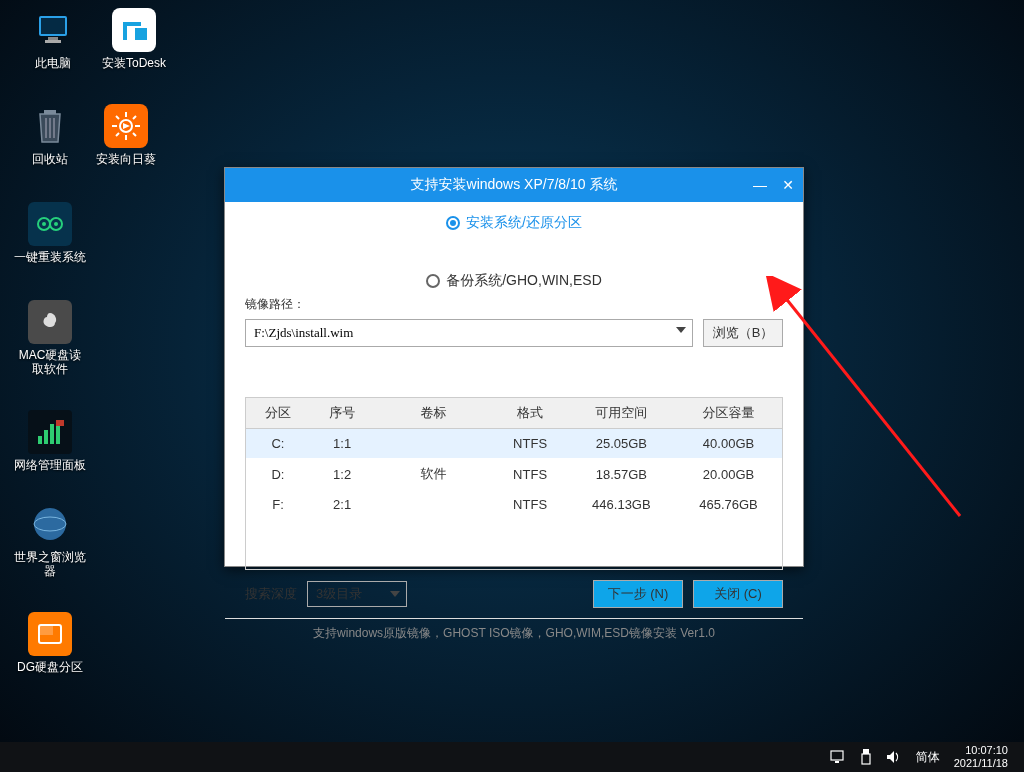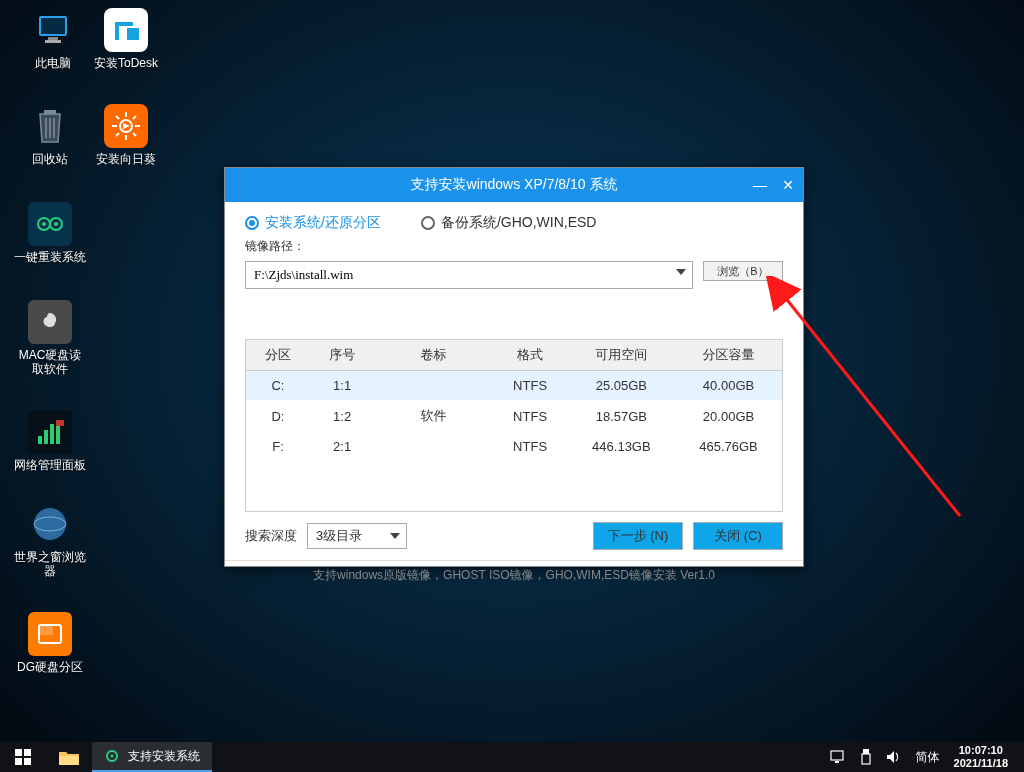--- a/index.html
+++ b/index.html
@@ -45,20 +45,21 @@
     position: relative;
   }
   .titlebar .title { color:#fff; font-size: 14px; }
   .titlebar .ctrls { position:absolute; right:6px; top:0; height:100%; display:flex; align-items:center; gap:10px; }
   .titlebar .ctrls span { color:#fff; font-size:14px; width:18px; text-align:center; cursor:pointer; }
 
   .radiobar {
     padding: 12px 20px 6px 20px;
     display:flex; align-items:center; gap:40px;
     font-size: 14px;
+    flex-direction: column;
   }
   .radio { display:flex; align-items:center; gap:6px; cursor:pointer;}
   .radio .circle {
     width:14px;height:14px;border-radius:50%;
     border:2px solid #1a91ea; display:flex;align-items:center;justify-content:center;
   }
   .radio.unsel .circle { border-color:#666; }
   .radio .dot { width:6px;height:6px;border-radius:50%; background:#1a91ea; }
   .radio.sel span.lbl { color:#1a91ea; }
   .radio.unsel span.lbl { color:#333; }
@@ -66,22 +67,22 @@
   .pathsec { padding: 0 20px 10px 20px; }
   .pathsec .pl { font-size:12px; margin-bottom:6px; display:block; color:#333;}
   .pathrow { display:flex; gap:10px; }
   .pathselect {
     flex:1; height:28px; border:1px solid #aaa; background:#fff;
     display:flex; align-items:center; padding:0 8px; font-family: Liberation Serif, serif; font-size:13px;
     position:relative; color:#000;
   }
   .pathselect .arrow { position:absolute; right:6px; top:7px; width:0;height:0;border-left:5px solid transparent;border-right:5px solid transparent;border-top:6px solid #444;}
   .browse {
-    width:80px; height:20px; border:1px solid #aaa; background:#f2f2f2;
-    display:flex;align-items:center;justify-content:center;font-size:11px; cursor:pointer; color:#333;
+    width:80px; height:28px; border:1px solid #aaa; background:#f2f2f2;
+    display:flex;align-items:center;justify-content:center;font-size:13px; cursor:pointer; color:#333;
   }
 
   .tablewrap { padding: 0 20px; margin-top: 40px; }
   table.parttab {
     width:100%; border-collapse: collapse; font-size:13px; color:#333;
     border:1px solid #ccc;
   }
   table.parttab th {
     background:#f0f0f0; font-weight:normal; padding:6px 4px; border-bottom:1px solid #ccc; text-align:center;
   }
@@ -123,21 +124,21 @@
   }
   .tb-left { display:flex; align-items:center; height:100%; }
   .startbtn, .folderbtn {
     width:46px; height:100%; display:flex;align-items:center;justify-content:center; cursor:pointer;
   }
   .tb-task {
     height:100%; display:flex; align-items:center; gap:8px; padding:0 12px;
     background:#2a2d31; border-bottom:2px solid #4aa0e8; cursor:pointer; font-size:12px;
   }
   .tb-right { margin-left:auto; display:flex; align-items:center; height:100%; gap:14px; padding-right:6px; font-size:12px;}
-  .tb-time { text-align:center; line-height:1.15; font-size:11px; padding-right:10px;font-weight:bold;}
+  .tb-time { text-align:right; line-height:1.15; font-size:11px; padding-right:10px;}
   .trayicon { cursor:pointer; }
 
   
   svg { display:block; }
 </style>
 </head>
 <body>
 
 <div class="desktop">
 
@@ -146,21 +147,21 @@
       <svg width="40" height="40" viewBox="0 0 40 40">
           <rect x="6" y="6" width="28" height="20" rx="2" fill="#2aa0e8"></rect>
           <rect x="8" y="8" width="24" height="16" fill="#042a44"></rect>
           <rect x="15" y="27" width="10" height="3" fill="#888"></rect>
           <rect x="12" y="30" width="16" height="3" fill="#aaa"></rect>
         </svg>
     </div>
     <div class="label">此电脑</div>
   </div>
 
-  <div class="dicon" style="left:90px; top:8px;">
+  <div class="dicon" style="left:98px; top:8px;">
     <div class="ibox" style="background:#fff;border-radius:8px;">
       <svg width="34" height="34" viewBox="0 0 34 34">
           <rect x="0" y="0" width="34" height="34" fill="#fff"></rect>
           <rect x="6" y="9" width="18" height="4" fill="#17a2e0"></rect>
           <rect x="6" y="9" width="4" height="18" fill="#17a2e0"></rect>
           <path d="M18 15 L30 15 L30 27 L18 27 Z" fill="#17a2e0"></path>
         </svg>
     </div>
     <div class="label">安装ToDesk</div>
   </div>
@@ -364,43 +365,20 @@
       <marker id="ah" markerWidth="12" markerHeight="12" refX="2" refY="6" orient="auto">
         <path d="M0,0 L12,6 L0,12 Z" fill="#ff1a1a"></path>
       </marker>
     </defs>
     <line x1="200" y1="240" x2="24" y2="20" stroke="#ff1a1a" stroke-width="3" marker-end="url(#ah)"></line>
   </svg>
 
 </div>
 
 <div class="taskbar">
-  <div class="tb-left">
-    <div class="startbtn">
-      <svg width="16" height="16" viewBox="0 0 16 16">
-          <rect x="0" y="0" width="7" height="7" fill="#fff"></rect>
-          <rect x="9" y="0" width="7" height="7" fill="#fff"></rect>
-          <rect x="0" y="9" width="7" height="7" fill="#fff"></rect>
-          <rect x="9" y="9" width="7" height="7" fill="#fff"></rect>
-        </svg>
-    </div>
-    <div class="folderbtn">
-      <svg width="20" height="16" viewBox="0 0 20 16">
-          <path d="M0 3 L7 3 L9 5 L20 5 L20 16 L0 16 Z" fill="#f7c65f"></path>
-          <rect x="0" y="7" width="20" height="9" fill="#ffdd87"></rect>
-        </svg>
-    </div>
-    <div class="tb-task">
-      <svg width="16" height="16" viewBox="0 0 16 16">
-          <circle cx="8" cy="8" r="5" fill="none" stroke="#26d07c" stroke-width="2"></circle>
-          <circle cx="8" cy="8" r="1.5" fill="#26d07c"></circle>
-        </svg>
-      <span>支持安装系统</span>
-    </div>
-  </div>
   <div class="tb-right">
     <span class="trayicon">
       <svg width="16" height="14" viewBox="0 0 16 14">
           <rect x="1" y="1" width="12" height="9" fill="none" stroke="#fff" stroke-width="1.2"></rect>
           <rect x="5" y="11" width="4" height="2" fill="#fff"></rect>
         </svg>
     </span>
     <span class="trayicon">
       <svg width="12" height="16" viewBox="0 0 12 16">
           <rect x="3" y="0" width="6" height="5" fill="#fff"></rect>

